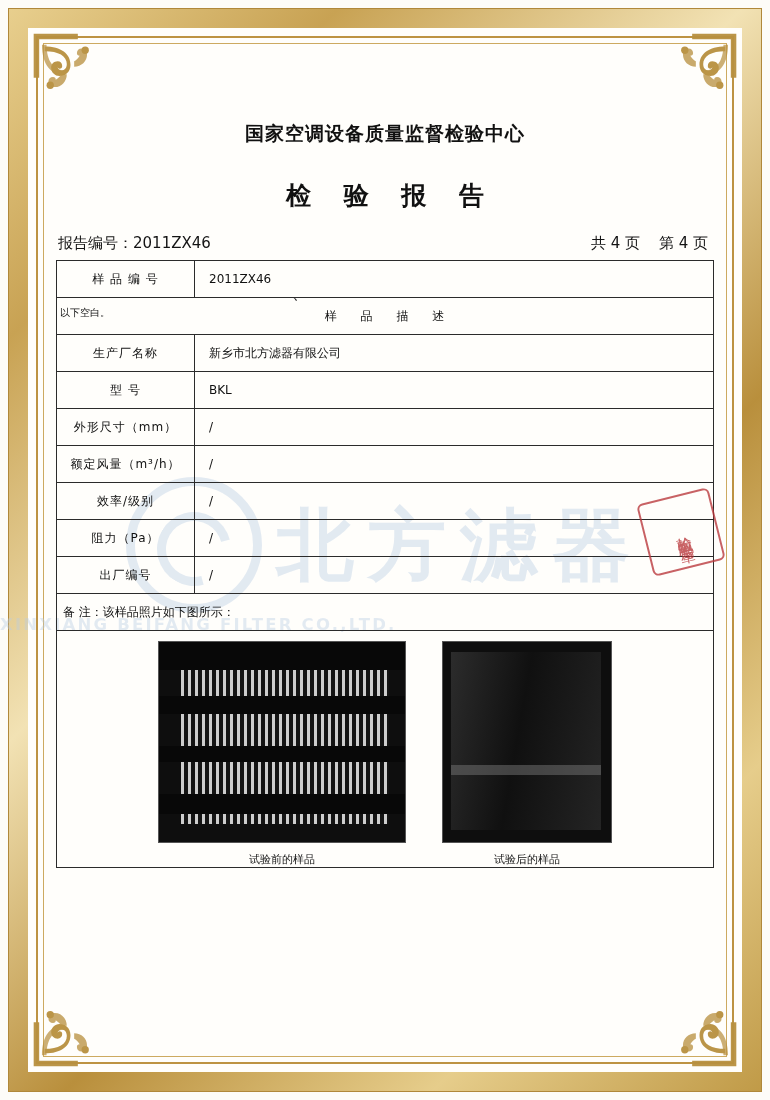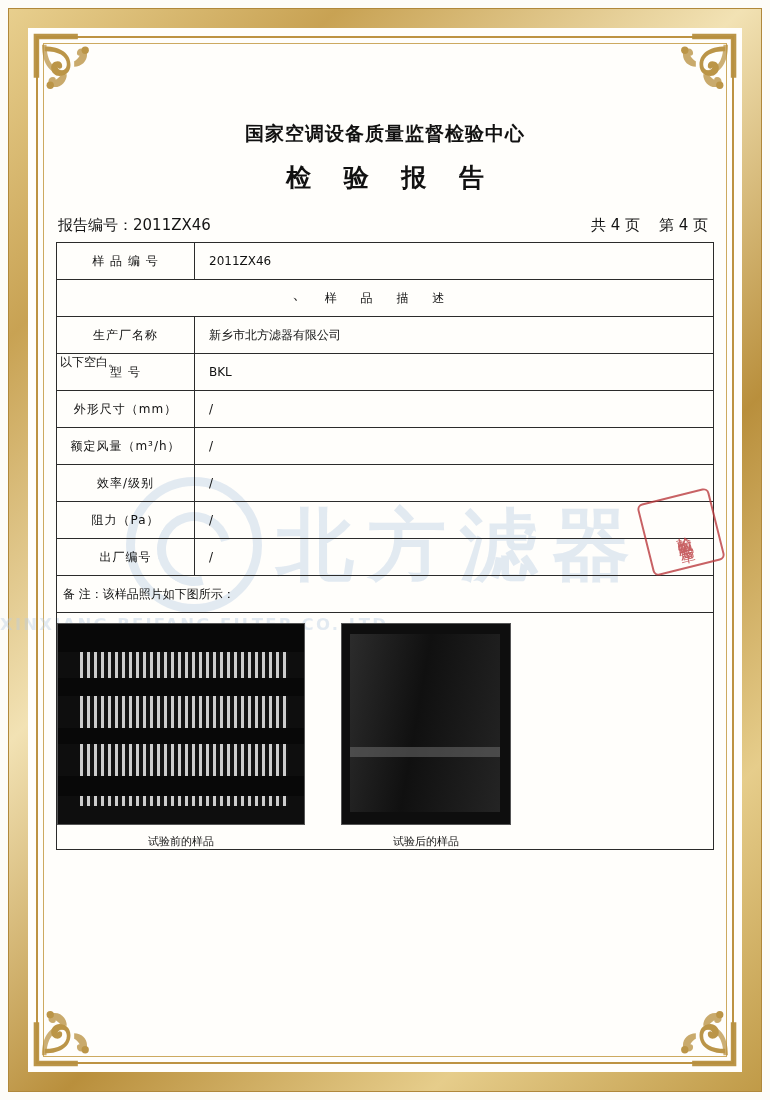--- a/index.html
+++ b/index.html
@@ -72,21 +72,21 @@
     color: #111;
     margin-top: 65px;
     font-family: "DejaVu Sans", sans-serif;
     font-weight: bold;
   }
   .doc-subtitle {
     text-align: center;
     font-size: 25px;
     letter-spacing: 12px;
     color: #111;
-    margin-top: 14px;
+    margin-top: 32px;
     font-family: "DejaVu Sans", sans-serif;
     font-weight: bold;
     padding-left: 12px;
   }
   .meta-row {
     display: flex;
     justify-content: space-between;
     align-items: flex-end;
     margin-top: 22px;
     font-size: 15px;
@@ -134,20 +134,21 @@
     border-bottom: none;
   }
   td.photo-cell {
     border-top: none;
     height: 300px;
     vertical-align: top;
     padding: 0;
   }
   .photo-wrap {
     display: flex;
+    justify-content: center;
     gap: 36px;
     padding-top: 10px;
   }
   .photo-block { text-align: center; }
   .photo {
     border: 1px solid #555;
     background: #0e0e0e;
     position: relative;
     overflow: hidden;
   }
@@ -190,24 +191,23 @@
   }
   .photo-caption {
     font-size: 11px;
     margin-top: 9px;
     color: #111;
     font-family: "DejaVu Sans", sans-serif;
   }
   .blank-note {
     position: absolute;
     left: 4px;
-    font-size: 12px;
+    font-size: 10px;
     color: #111;
     font-family: "DejaVu Sans", sans-serif;
-    margin-top: 48px;
   }
   .stroke-mark {
     position: absolute;
     font-size: 16px;
     color: #222;
   }
 
   
   .watermark {
     position: absolute;

